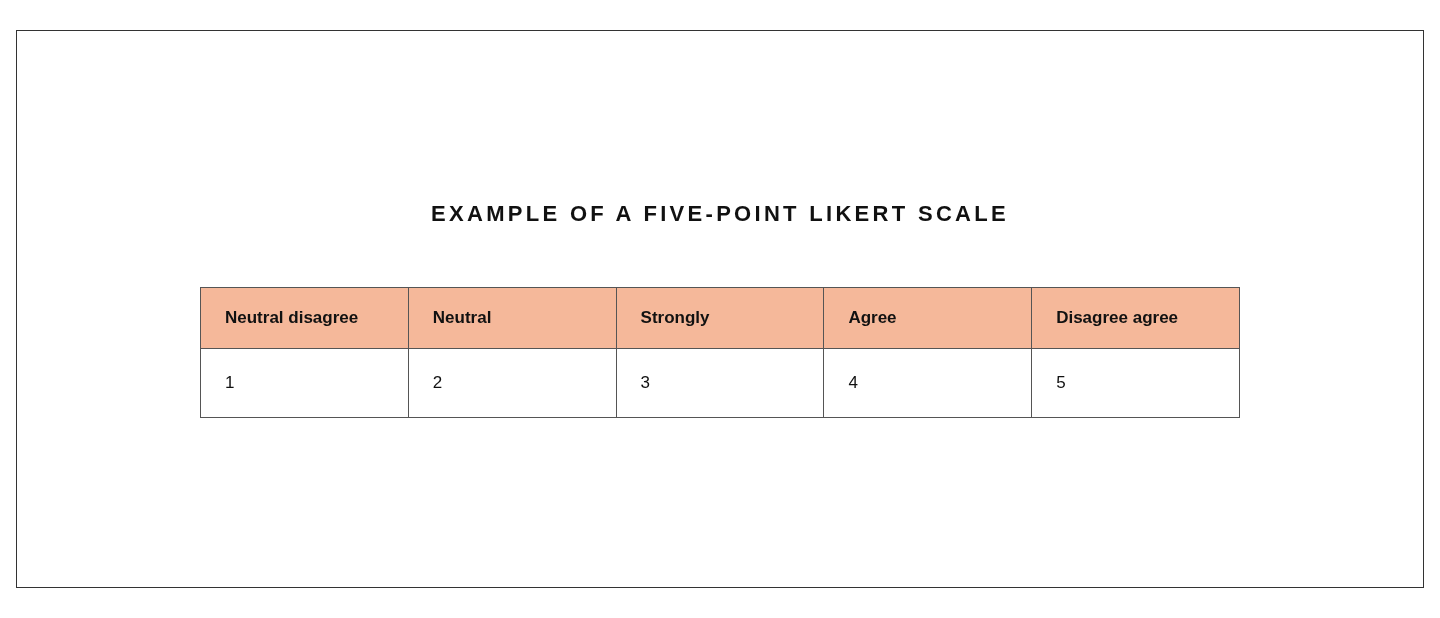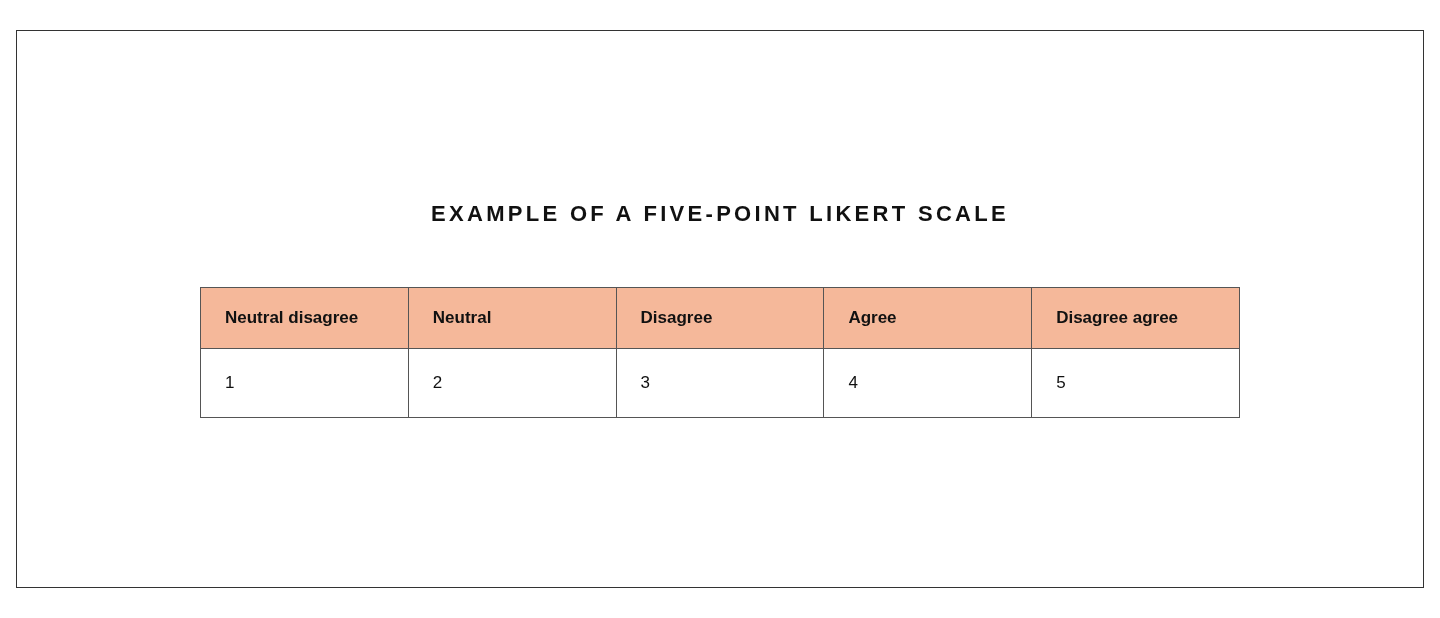--- a/index.html
+++ b/index.html
@@ -75,21 +75,21 @@
 <body>
 
 <div class="outer-container">
   <h1 class="title">EXAMPLE OF A FIVE-POINT LIKERT SCALE</h1>
 
   <table class="likert-table">
     <thead>
       <tr>
         <th>Neutral disagree</th>
         <th>Neutral</th>
-        <th>Disagree</th>
+        <th>Strongly</th>
         <th>Agree</th>
         <th>Disagree agree</th>
       </tr>
     </thead>
     <tbody>
       <tr>
         <td>1</td>
         <td>2</td>
         <td>3</td>
         <td>4</td>

